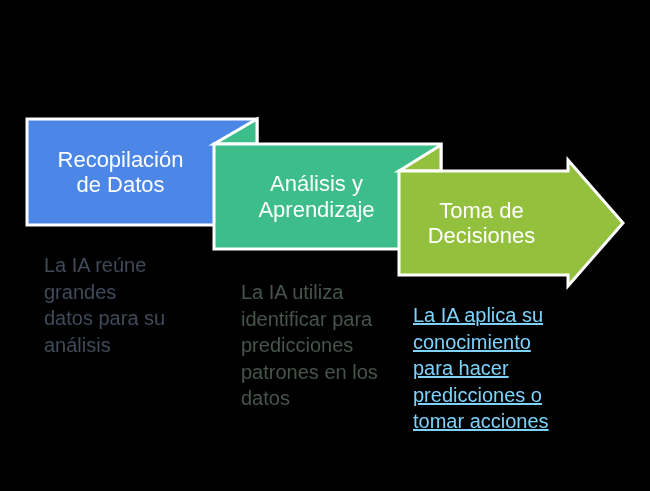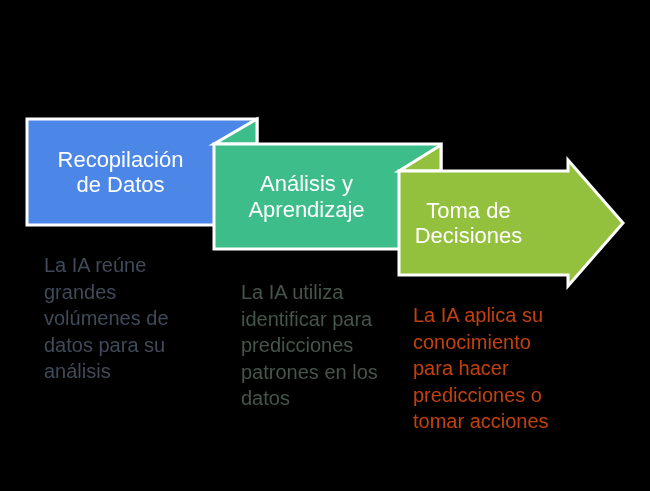--- a/index.html
+++ b/index.html
@@ -20,22 +20,22 @@
     align-items: center;
     justify-content: center;
     text-align: center;
     color: #ffffff;
     font-size: 22px;
     line-height: 25.5px;
     font-weight: 500;
     pointer-events: none;
   }
   .t1 { left: 27px;  top: 119px; width: 187px; height: 106px; }
-  .t2 { left: 214px; top: 144px; width: 185px; height: 105px; }
-  .t3 { left: 378px; top: 171px; width: 181px; height: 104px; }
+  .t2 { left: 214px; top: 144px; width: 185px; height: 105px; padding-left: 10px; }
+  .t3 { left: 391px; top: 171px; width: 181px; height: 104px; }
   .description {
     position: absolute;
     font-size: 20px;
     line-height: 26.5px;
     font-weight: 500;
     white-space: nowrap;
   }
   .d1 { left: 44px;  top: 252px; }
   .d2 { left: 229px; top: 279px; }
   .d3 { left: 413px; top: 302px; }
@@ -69,34 +69,33 @@
   </div>
 
   <div class="banner-title t3">
     <div>Toma de</div>
     <div>Decisiones</div>
   </div>
 
   <div class="description d1" style="color: rgb(64, 74, 89);">
     <div>La IA reúne</div>
     <div>grandes</div>
-    <div>volúmenes de</div>
     <div>datos para su</div>
     <div>análisis</div>
   </div>
 
   <div class="description d2" style="color: rgb(70, 85, 75); margin-left: 12px;">
     <div>La IA utiliza</div>
     <div>identificar para</div>
     <div>predicciones</div>
     <div>patrones en los</div>
     <div>datos</div>
   </div>
 
-  <div class="description d3" style="color: #c2410c;">
+  <div class="description d3" style="color: #7dd3fc; text-decoration: underline;">
     <div>La IA aplica su</div>
     <div>conocimiento</div>
     <div>para hacer</div>
     <div>predicciones o</div>
     <div>tomar acciones</div>
   </div>
 
 </div>
 
 </body></html>

